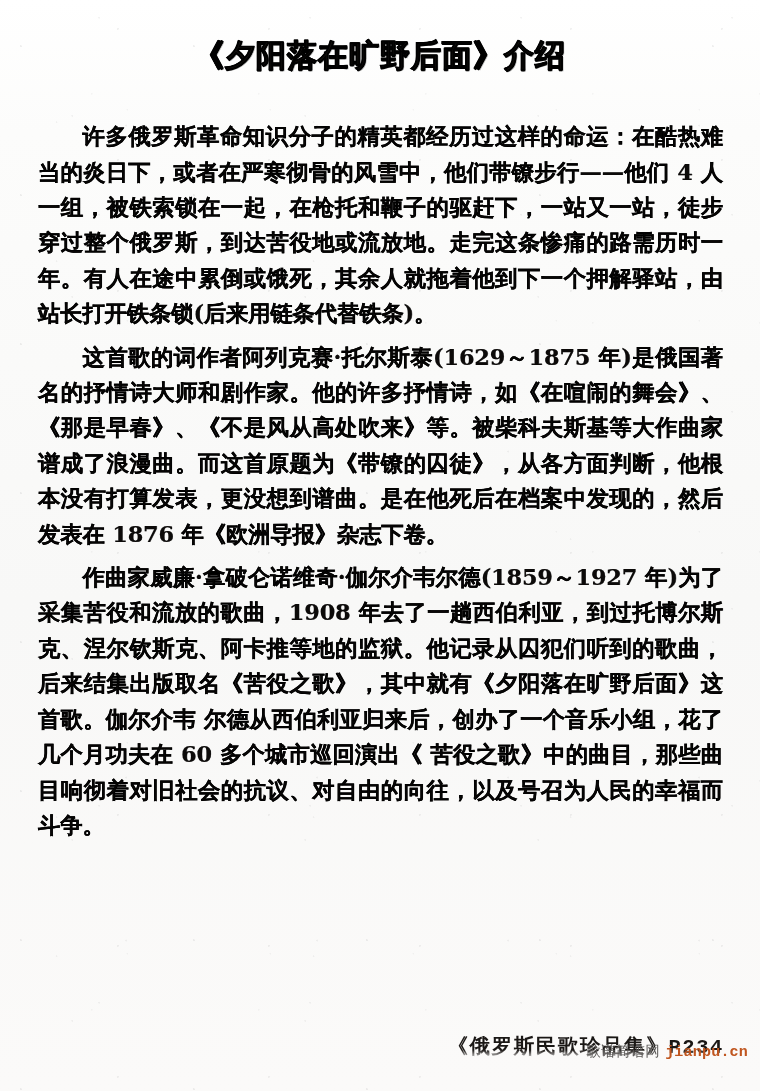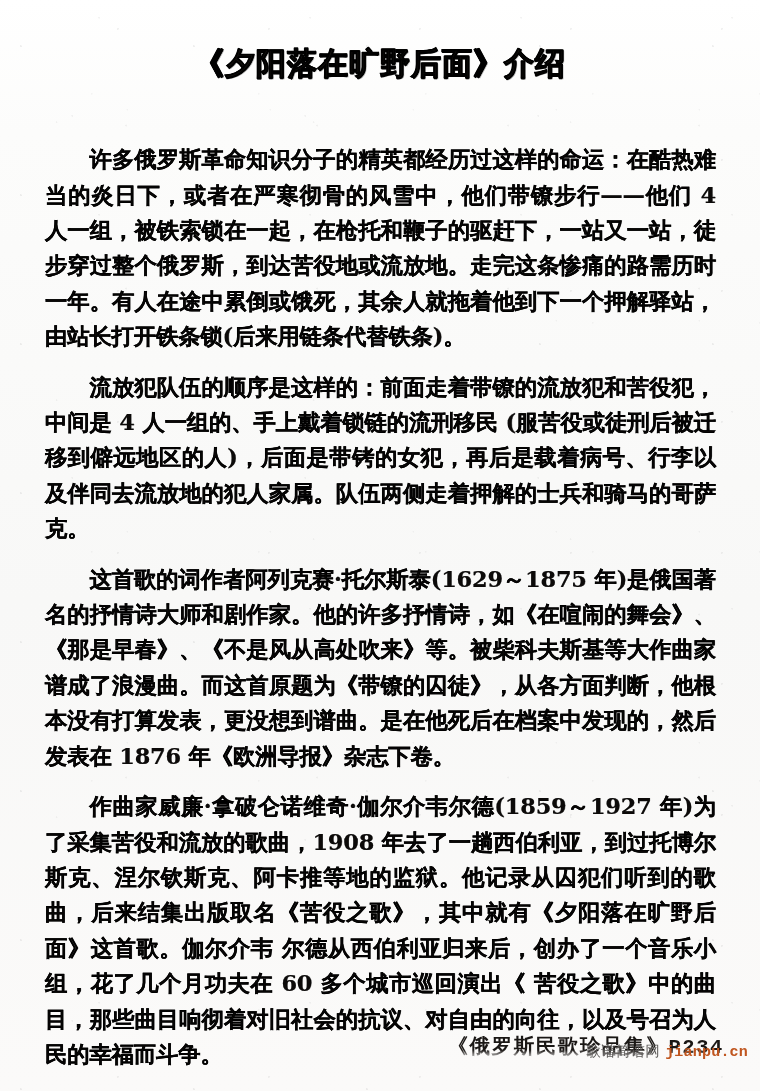--- a/index.html
+++ b/index.html
@@ -42,21 +42,21 @@
   }
 
   .content {
     position: relative;
     z-index: 2;
     padding: 0;
   }
 
   
   .title-block {
-    margin: 8px;
+    margin: 0;
     padding-top: 17px;
     text-align: center;
   }
   .doc-title {
     display: inline-block;
     font-family: "DejaVu Sans", "Liberation Sans", sans-serif;
     font-weight: 700;
     font-size: 30px;
     line-height: 38px;
     letter-spacing: 1px;
@@ -71,21 +71,21 @@
       1.3px 0.9px 0 rgba(0,0,0,.30);
     transform: scaleY(1.04);
   }
 
   
   .body-copy {
     margin: 0;
     padding: 16px 29px 0 30px;
   }
   p.para {
-    margin: 15px;
+    margin: 8px;
     font-size: 22.3px;
     line-height: 35.4px;
     font-weight: 700;
     letter-spacing: -0.1px;
     text-align: justify;
     text-justify: inter-character;
     text-indent: 2em;
     color: #0c0a09;
     text-shadow: 0.35px 0.2px 0 rgba(0,0,0,.45);
     -webkit-text-stroke: 0.12px #000;
@@ -153,21 +153,20 @@
 <div class="scan-noise"></div>
 
 <div class="content">
 
   <div class="title-block">
     <h1 class="doc-title">《夕阳落在旷野后面》介绍</h1>
   </div>
 
   <div class="body-copy">
     <p class="para">许多俄罗斯革命知识分子的精英都经历过这样的命运：在酷热难当的炎日下，或者在严寒彻骨的风雪中，他们带镣步行——他们 4 人一组，被铁索锁在一起，在枪托和鞭子的驱赶下，一站又一站，徒步穿过整个俄罗斯，到达苦役地或流放地。走完这条惨痛的路需历时一年。有人在途中累倒或饿死，其余人就拖着他到下一个押解驿站，由站长打开铁条锁(后来用链条代替铁条)。</p>
-    <p class="para">流放犯队伍的顺序是这样的：前面走着带镣的流放犯和苦役犯，中间是 4 人一组的、手上戴着锁链的流刑移民 (服苦役或徒刑后被迁移到僻远地区的人)，后面是带铐的女犯，再后是载着病号、行李以及伴同去流放地的犯人家属。队伍两侧走着押解的士兵和骑马的哥萨克。</p>
     <p class="para">这首歌的词作者阿列克赛·托尔斯泰(1629～1875 年)是俄国著名的抒情诗大师和剧作家。他的许多抒情诗，如《在喧闹的舞会》、《那是早春》、《不是风从高处吹来》等。被柴科夫斯基等大作曲家谱成了浪漫曲。而这首原题为《带镣的囚徒》，从各方面判断，他根本没有打算发表，更没想到谱曲。是在他死后在档案中发现的，然后发表在 1876 年《欧洲导报》杂志下卷。</p>
     <p class="para">作曲家威廉·拿破仑诺维奇·伽尔介韦尔德(1859～1927 年)为了采集苦役和流放的歌曲，1908 年去了一趟西伯利亚，到过托博尔斯克、涅尔钦斯克、阿卡推等地的监狱。他记录从囚犯们听到的歌曲，后来结集出版取名《苦役之歌》，其中就有《夕阳落在旷野后面》这首歌。伽尔介韦 尔德从西伯利亚归来后，创办了一个音乐小组，花了几个月功夫在 60 多个城市巡回演出《 苦役之歌》中的曲目，那些曲目响彻着对旧社会的抗议、对自由的向往，以及号召为人民的幸福而斗争。</p>
   </div>
 
 </div>
 
 <div class="citation-row">
   <div class="citation">《俄罗斯民歌珍品集》P234</div>
 </div>
 

